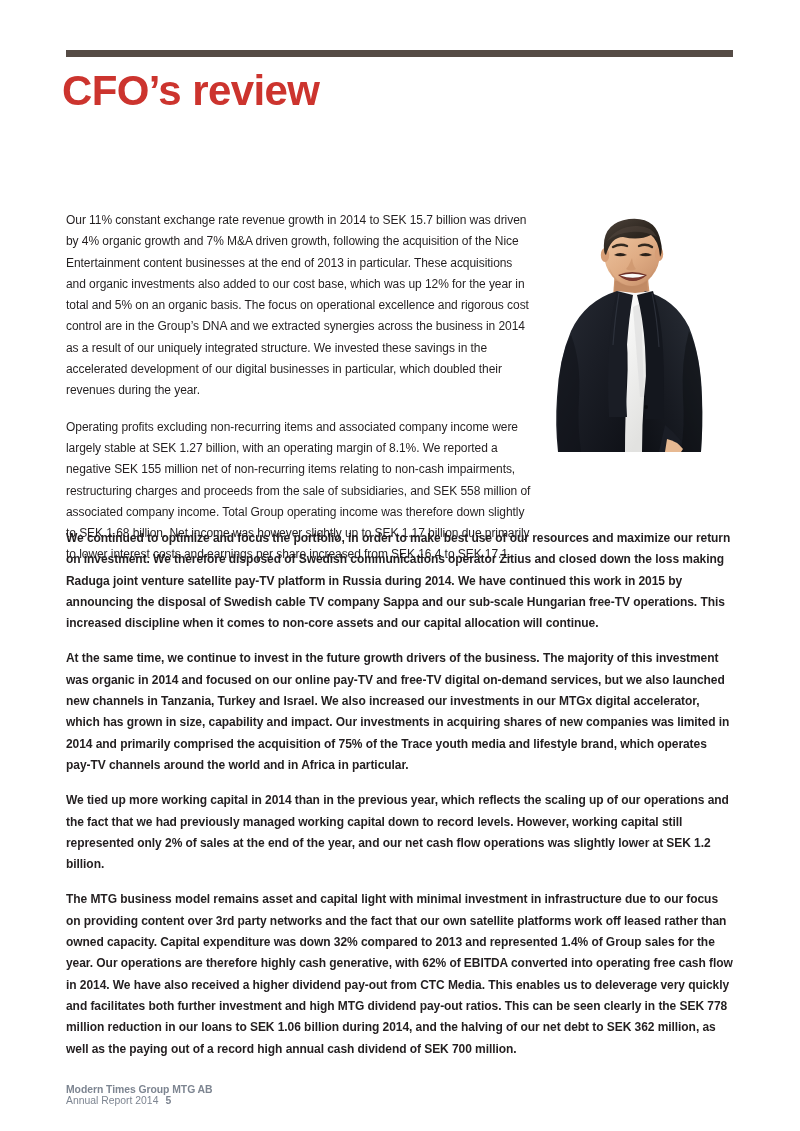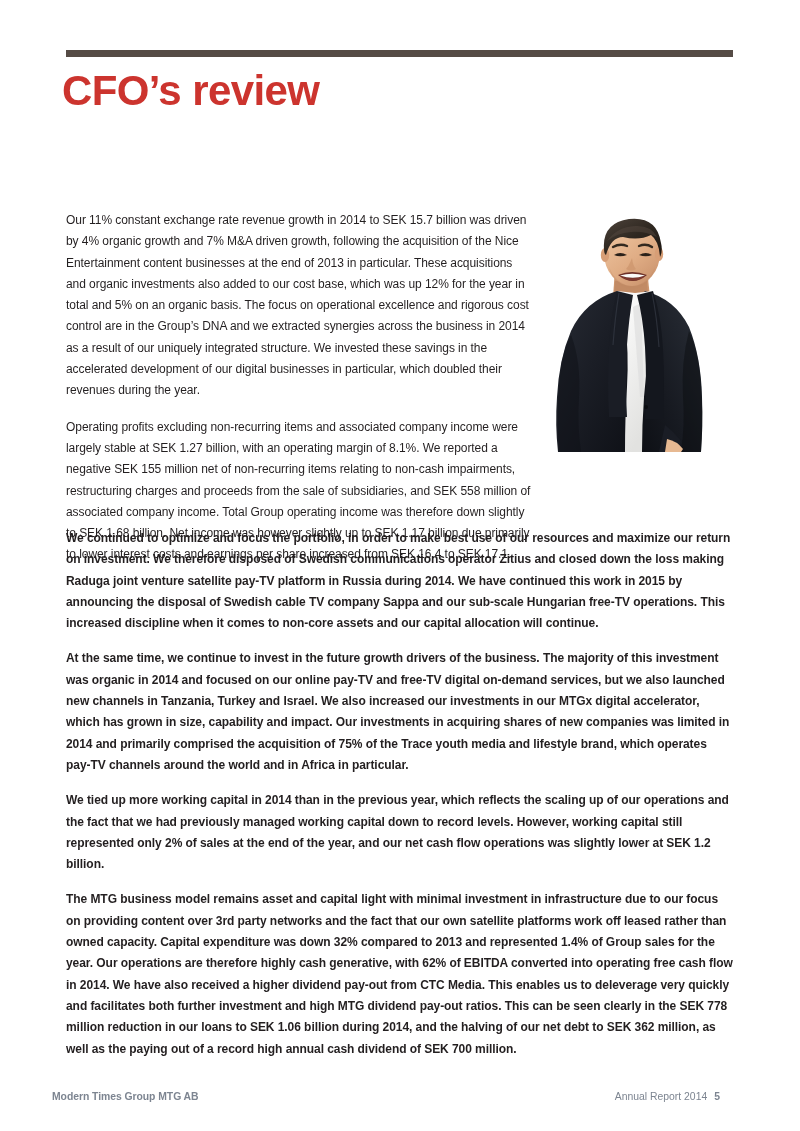--- a/index.html
+++ b/index.html
@@ -86,30 +86,31 @@
     text-align: left;
     letter-spacing: -0.06px;
   }
   p.para:last-child { margin-bottom: 5px; }
 
   .body-col-narrow p.para { margin-bottom: 15px; }
 
   
   .footer {
     position: absolute;
-    left: 52px;
+    left: 66px;
     top: 1084px;
     width: 668px;
     height: 18px;
     display: flex;
-    align-items: flex-end;
+    align-items: flex-start;
     justify-content: space-between;
     font-family: "Liberation Sans", sans-serif;
     font-size: 10.4px;
     color: #7d8591;
+    flex-direction: column;
   }
   .footer-left {
     font-weight: bold;
     letter-spacing: -0.05px;
     white-space: nowrap;
   }
   .footer-right {
     display: flex;
     align-items: baseline;
     gap: 7px;

